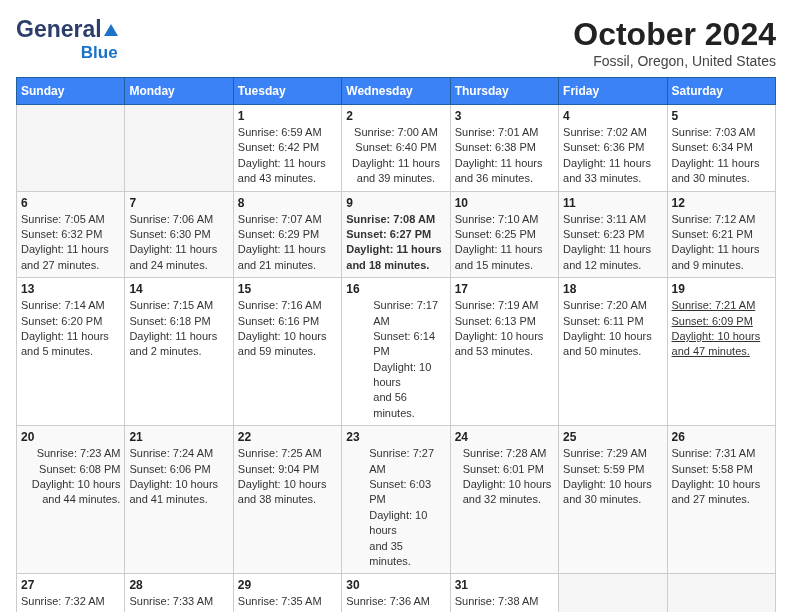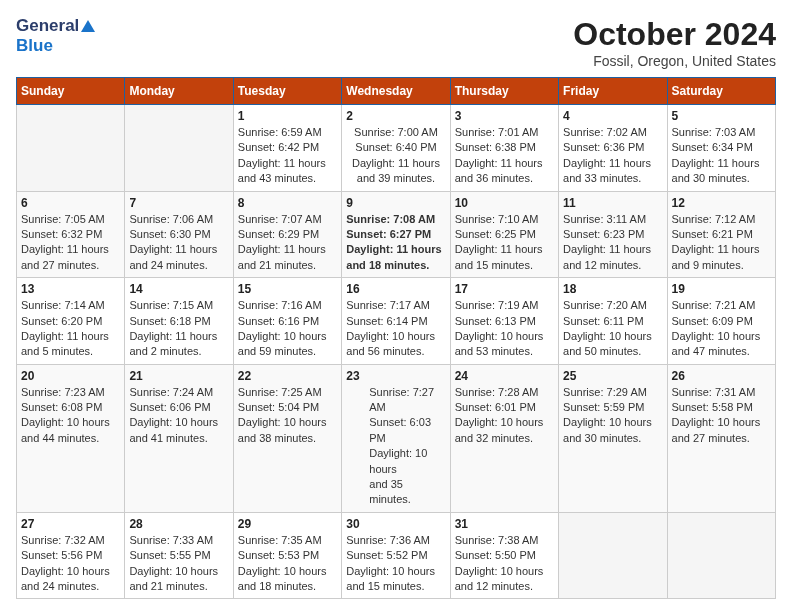--- a/index.html
+++ b/index.html
@@ -27,21 +27,21 @@
     .subtitle {
       font-size: 14px;
       color: #444;
     }
     .calendar {
       width: 100%;
       border-collapse: collapse;
       border: 1px solid #ccc;
     }
     .calendar th {
-      background: #c2410c;
+      background: #3b82f6;
       color: #fff;
       font-size: 12px;
       font-weight: bold;
       padding: 6px 4px;
       text-align: left;
       border: 1px solid #2060a0;
     }
     .calendar td {
       vertical-align: top;
       border: 1px solid #ccc;
@@ -71,40 +71,41 @@
     .day-info {
       font-size: 11px;
       line-height: 1.4;
       color: #333;
     }
     .logo-wrapper {
       display: flex;
       flex-direction: column;
     }
     .logo-general {
-      font-size: 17px;
+      font-size: 23px;
       font-weight: bold;
       color: #2c3e6b;
       display: flex;
       align-items: center;
     }
     .logo-triangle {
       display: inline-block;
       width: 0;
       height: 0;
       border-left: 7px solid transparent;
       border-right: 7px solid transparent;
       border-bottom: 12px solid #1a73c9;
       margin-left: 2px;
       vertical-align: middle;
     }
     .logo-blue-line {
       font-size: 17px;
       font-weight: bold;
       color: #1a73c9;
+      text-align: right;
     }
   </style>
 </head>
 <body>
 
 <div class="header">
   <div class="logo-wrapper">
     <div class="logo-general">
       <span>General</span>
       <span class="logo-triangle"></span>
@@ -237,79 +238,79 @@
         </td>
         <td>
           <span class="day-num">15</span>
           <div class="day-info" style="white-space: pre-line;">Sunrise: 7:16 AM
 Sunset: 6:16 PM
 Daylight: 10 hours
 and 59 minutes.</div>
         </td>
         <td>
           <span class="day-num">16</span>
-          <div class="day-info" style="white-space: pre-line;">Sunrise: 7:17 AM
+          <div class="day-info" style="white-space: pre-line; margin-left: 27px;">Sunrise: 7:17 AM
 Sunset: 6:14 PM
 Daylight: 10 hours
 and 56 minutes.</div>
         </td>
         <td>
           <span class="day-num">17</span>
           <div class="day-info" style="white-space: pre-line;">Sunrise: 7:19 AM
 Sunset: 6:13 PM
 Daylight: 10 hours
 and 53 minutes.</div>
         </td>
         <td>
           <span class="day-num">18</span>
           <div class="day-info" style="white-space: pre-line;">Sunrise: 7:20 AM
 Sunset: 6:11 PM
 Daylight: 10 hours
 and 50 minutes.</div>
         </td>
         <td>
           <span class="day-num">19</span>
-          <div class="day-info" style="white-space: pre-line;">Sunrise: 7:21 AM
+          <div class="day-info" style="white-space: pre-line; text-decoration: underline;">Sunrise: 7:21 AM
 Sunset: 6:09 PM
 Daylight: 10 hours
 and 47 minutes.</div>
         </td>
       </tr>
       <tr>
         <td>
           <span class="day-num">20</span>
-          <div class="day-info" style="white-space: pre-line;">Sunrise: 7:23 AM
+          <div class="day-info" style="white-space: pre-line; text-align: right;">Sunrise: 7:23 AM
 Sunset: 6:08 PM
 Daylight: 10 hours
 and 44 minutes.</div>
         </td>
         <td>
           <span class="day-num">21</span>
           <div class="day-info" style="white-space: pre-line;">Sunrise: 7:24 AM
 Sunset: 6:06 PM
 Daylight: 10 hours
 and 41 minutes.</div>
         </td>
         <td>
           <span class="day-num">22</span>
           <div class="day-info" style="white-space: pre-line;">Sunrise: 7:25 AM
-Sunset: 5:04 PM
+Sunset: 9:04 PM
 Daylight: 10 hours
 and 38 minutes.</div>
         </td>
         <td>
           <span class="day-num">23</span>
           <div class="day-info" style="white-space: pre-line; margin-left: 23px;">Sunrise: 7:27 AM
 Sunset: 6:03 PM
 Daylight: 10 hours
 and 35 minutes.</div>
         </td>
         <td>
           <span class="day-num">24</span>
-          <div class="day-info" style="white-space: pre-line;">Sunrise: 7:28 AM
+          <div class="day-info" style="white-space: pre-line; margin-left: 8px;">Sunrise: 7:28 AM
 Sunset: 6:01 PM
 Daylight: 10 hours
 and 32 minutes.</div>
         </td>
         <td>
           <span class="day-num">25</span>
           <div class="day-info" style="white-space: pre-line;">Sunrise: 7:29 AM
 Sunset: 5:59 PM
 Daylight: 10 hours
 and 30 minutes.</div>

